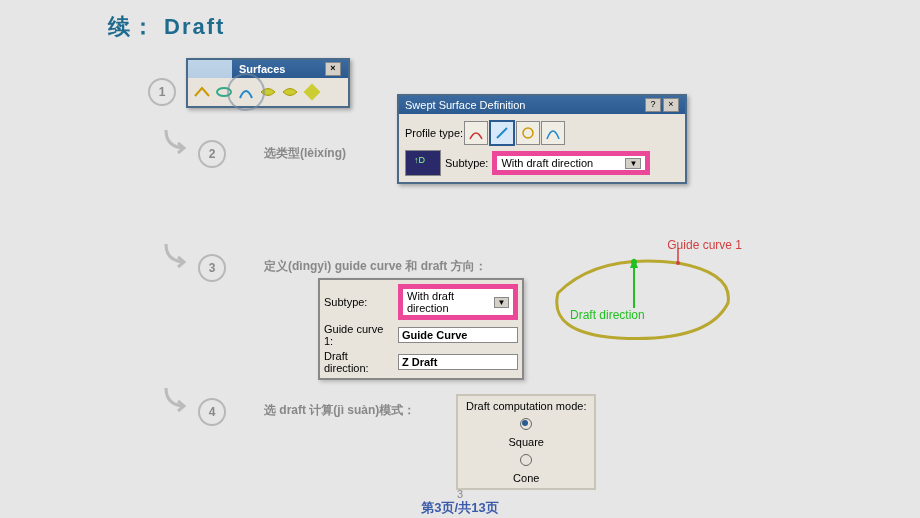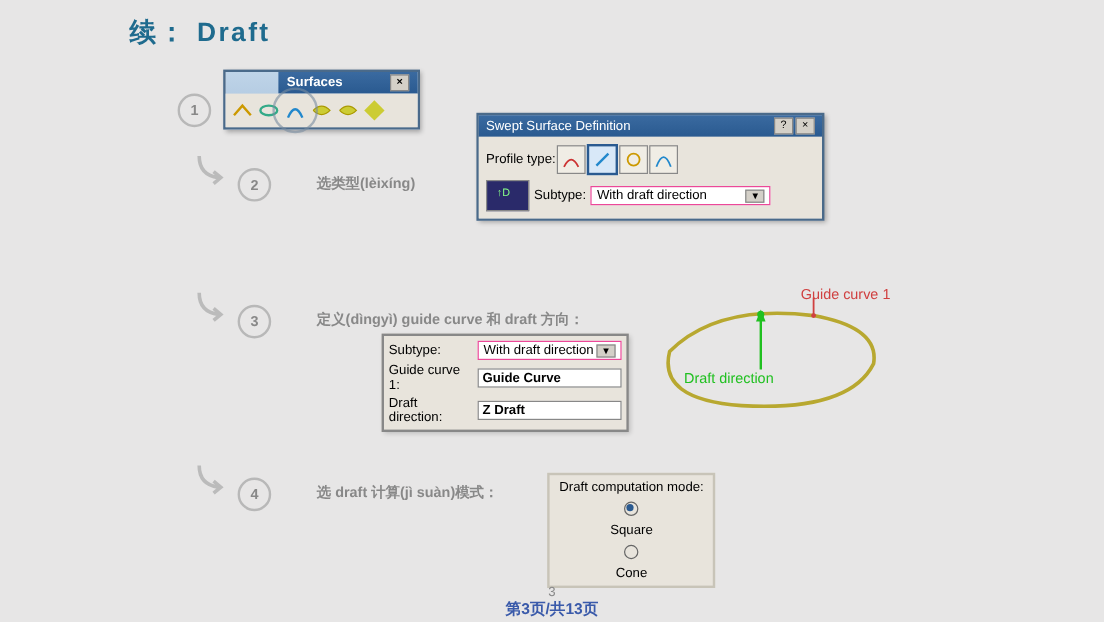--- a/index.html
+++ b/index.html
@@ -156,21 +156,21 @@
   }
   .preview-box::after {
     content: '↑D';
     position: absolute;
     color: #8f8;
     font-size: 9px;
     top: 4px;
     left: 8px;
   }
   .dropdown {
-    border: 1px solid #ec4899;
+    border: 5px solid #ec4899;
     background: white;
     font-size: 11px;
     padding: 1px 4px;
     display: flex;
     justify-content: space-between;
     align-items: center;
   }
   .dropdown-btn {
     background: #d4d0c8;
     border: 1px solid #888;

